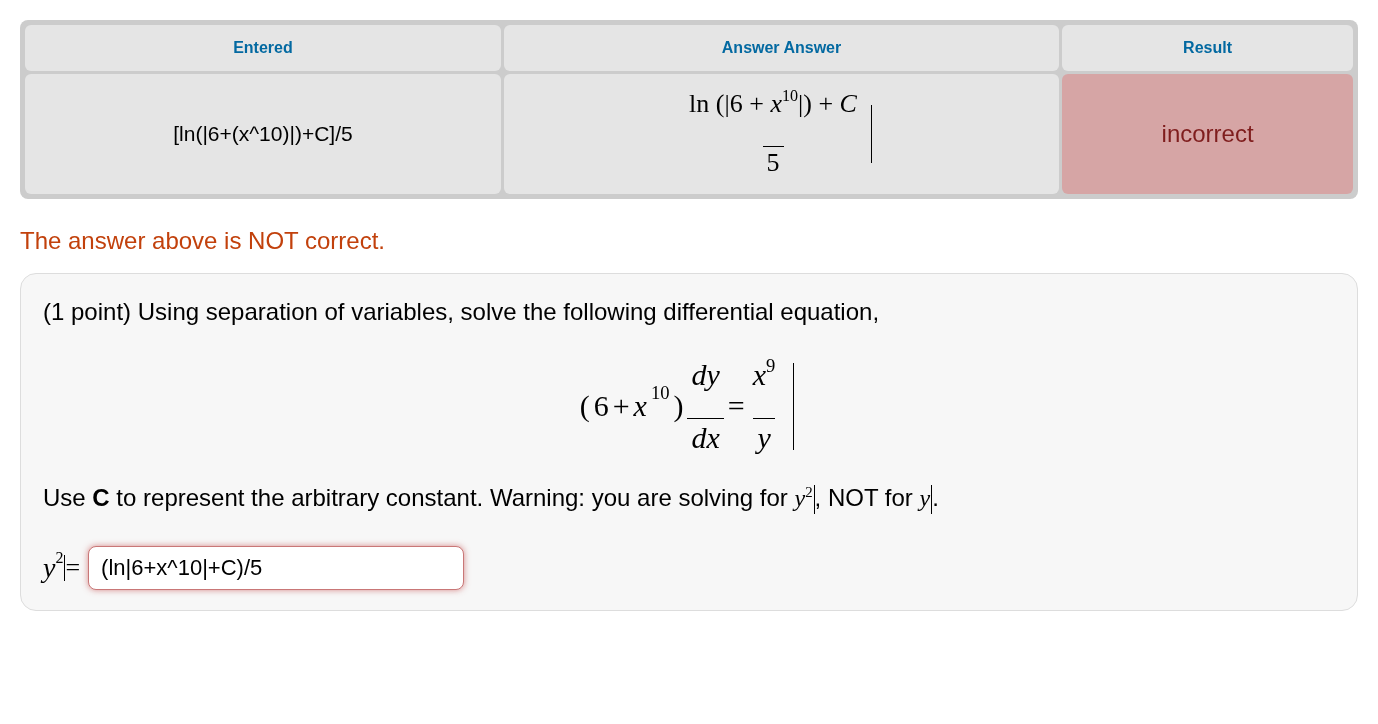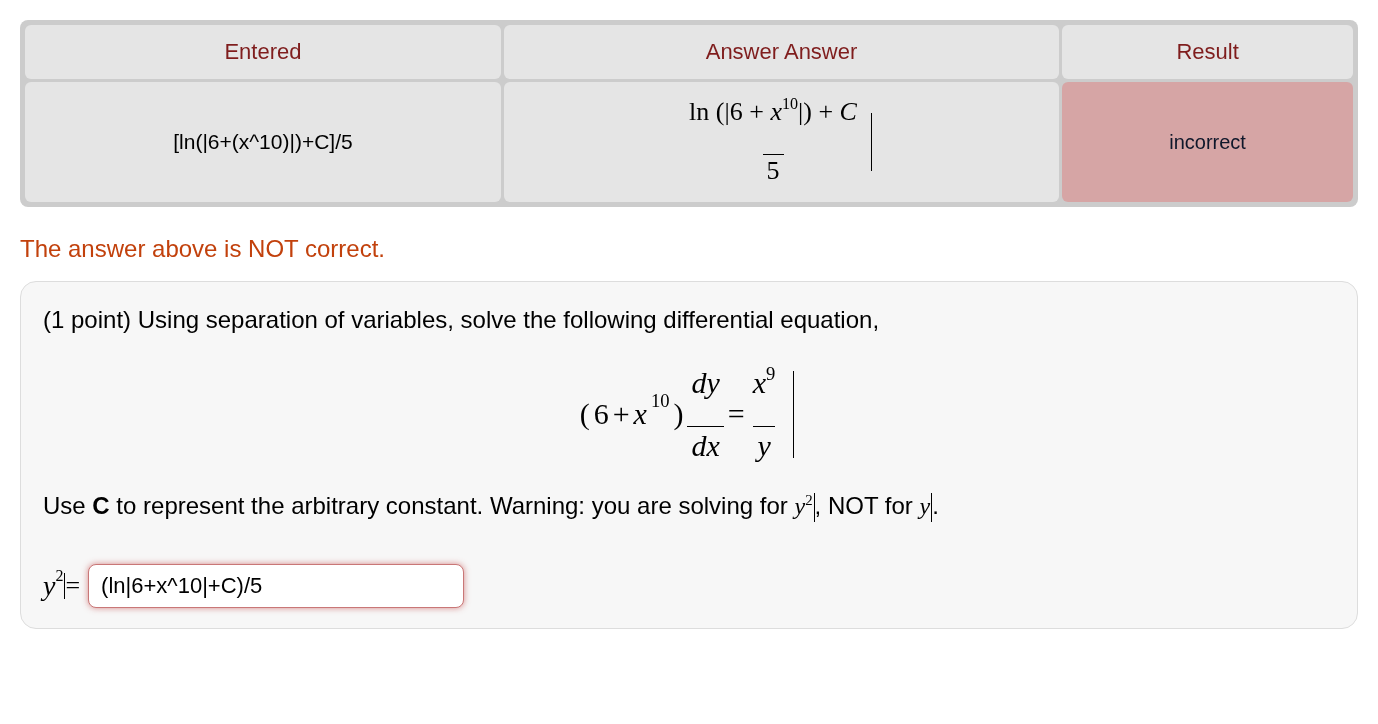--- a/index.html
+++ b/index.html
@@ -22,33 +22,33 @@
     padding: 2px;
   }
   .results-table th,
   .results-table td {
     padding: 14px 10px;
     text-align: center;
     border-radius: 6px;
   }
   .results-table th {
     background: #e5e5e5;
-    font-weight: normal;
-    font-size: 22px;
-    color: #7f1d1d;
+    font-weight: bold;
+    font-size: 16px;
+    color: #0369a1;
   }
   .results-table td {
     background: #e5e5e5;
     vertical-align: middle;
     height: 120px;
   }
   .results-table td.result-cell {
     background: #d6a5a5;
-    color: #0f172a;
-    font-size: 20px;
+    color: #7f1d1d;
+    font-size: 24px;
   }
 
   
   .col-entered { width: 36%; }
   .col-preview { width: 42%; }
   .col-result  { width: 22%; }
 
   .not-correct {
     color: #c2410c;
     font-size: 24px;
@@ -67,21 +67,21 @@
     line-height: 1.5;
   }
   .math-center {
     text-align: center;
     margin: 28px 0 30px 0;
     font-family: "Times New Roman", Times, serif;
     font-size: 30px;
   }
   .note-text {
     font-size: 24px;
-    margin-bottom: 42px;
+    margin-bottom: 32px;
   }
   .note-text b { font-weight: bold; }
 
   .answer-row {
     display: flex;
     align-items: center;
   }
   .ysq {
     font-family: "Times New Roman", Times, serif;
     font-style: italic;

